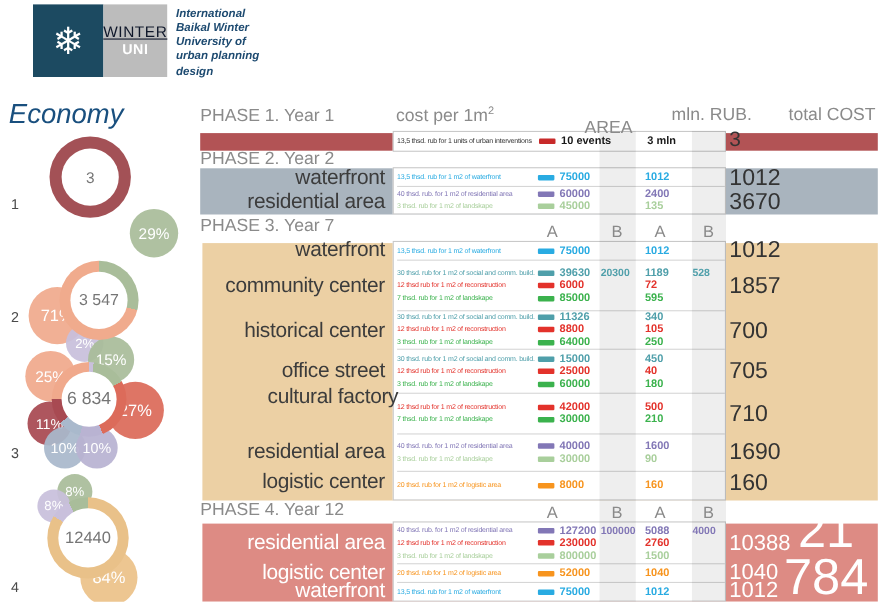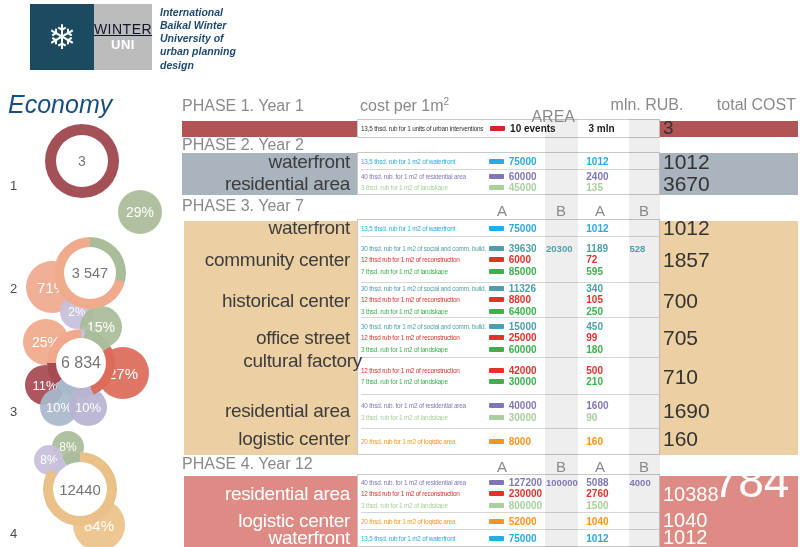--- a/index.html
+++ b/index.html
@@ -306,21 +306,21 @@
           <span class="gp"></span>
           <span class="ma">450</span>
           <span class="mb"></span>
         </div>
       <div class="line rc">
           <span class="d">12 thsd rub for 1 m2 of reconstruction</span>
           <span class="bar"></span>
           <span class="aa">25000</span>
           <span class="ab"></span>
           <span class="gp"></span>
-          <span class="ma">99</span>
+          <span class="ma">40</span>
           <span class="mb"></span>
         </div>
       <div class="line ld">
           <span class="d">3 thsd. rub for 1 m2 of landskape</span>
           <span class="bar"></span>
           <span class="aa">60000</span>
           <span class="ab"></span>
           <span class="gp"></span>
           <span class="ma">180</span>
           <span class="mb"></span>
@@ -461,16 +461,17 @@
   <div class="tot" style="top:318px;height:40px;">705</div>
   <div class="tot" style="top:358px;height:37px;">710</div>
   <div class="tot" style="top:394px;height:34px;">1690</div>
   <div class="tot" style="top:426px;height:26px;">160</div>
 
   <div class="tot white" style="top:475px;height:38px;font-size:20px;">10388</div>
   <div class="tot white" style="top:511px;height:19px;font-size:20px;">1040</div>
   <div class="tot white" style="top:529px;height:17px;font-size:20px;">1012</div>
 
   <div class="grand">
+    <div>21</div>
     <div>784</div>
   </div>
 
 </div>
 
 </body></html>

